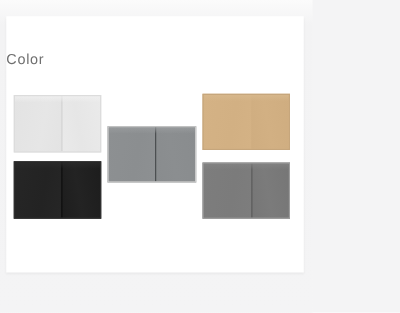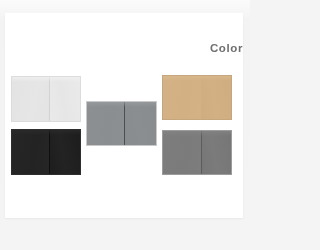--- a/index.html
+++ b/index.html
@@ -38,26 +38,26 @@
     height: 205px;
     background: #ffffff;
     box-shadow: 0 1px 2px rgba(0,0,0,0.05);
   }
 
   #section-title {
     position: absolute;
     left: 0;
     top: 29px;
     width: 238px;
-    text-align: right;
+    text-align: left;
     font-size: 11.5px;
     letter-spacing: 0.6px;
     color: #6f6f6f;
     font-family: "Liberation Sans", sans-serif;
-    font-weight: 700;
+    font-weight: 400;
   }
 
   
   .swatch {
     position: absolute;
     box-sizing: border-box;
     overflow: hidden;
   }
   .swatch .door-left,
   .swatch .door-right {

